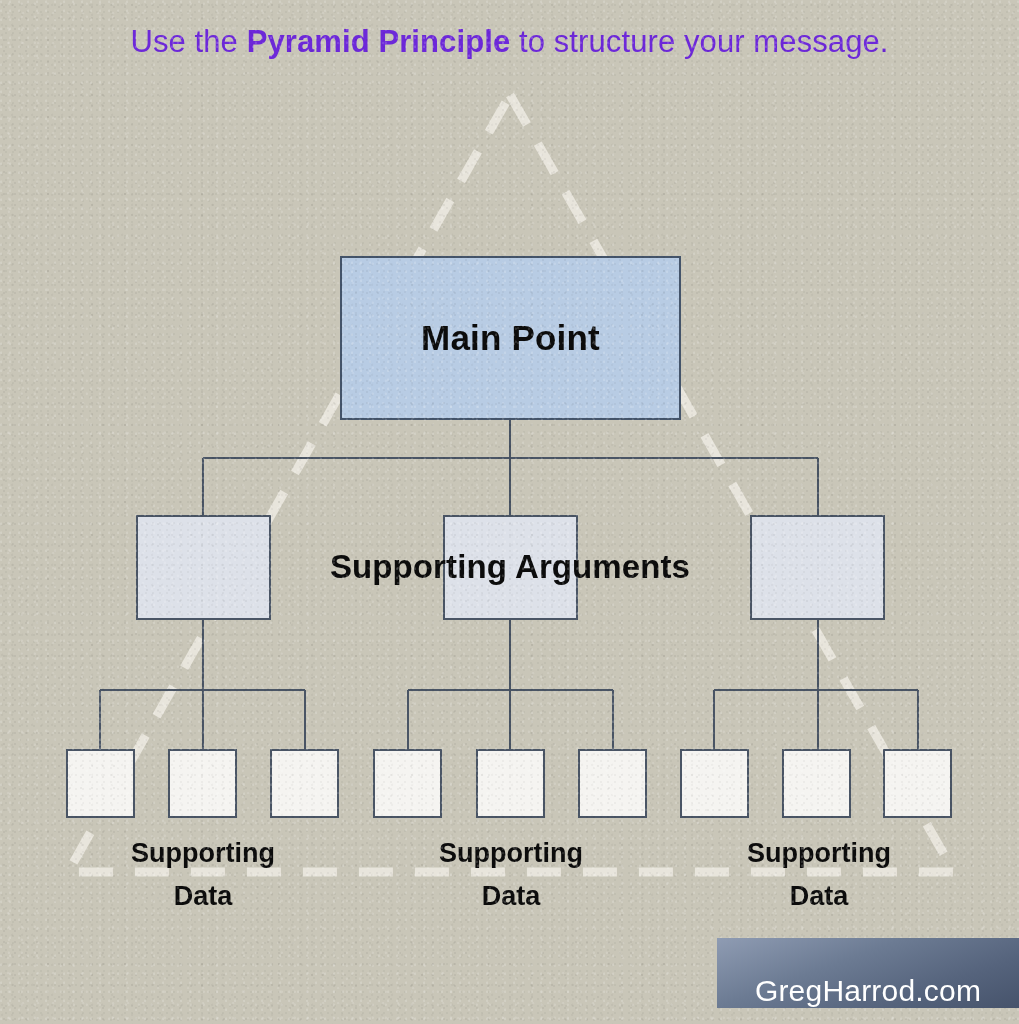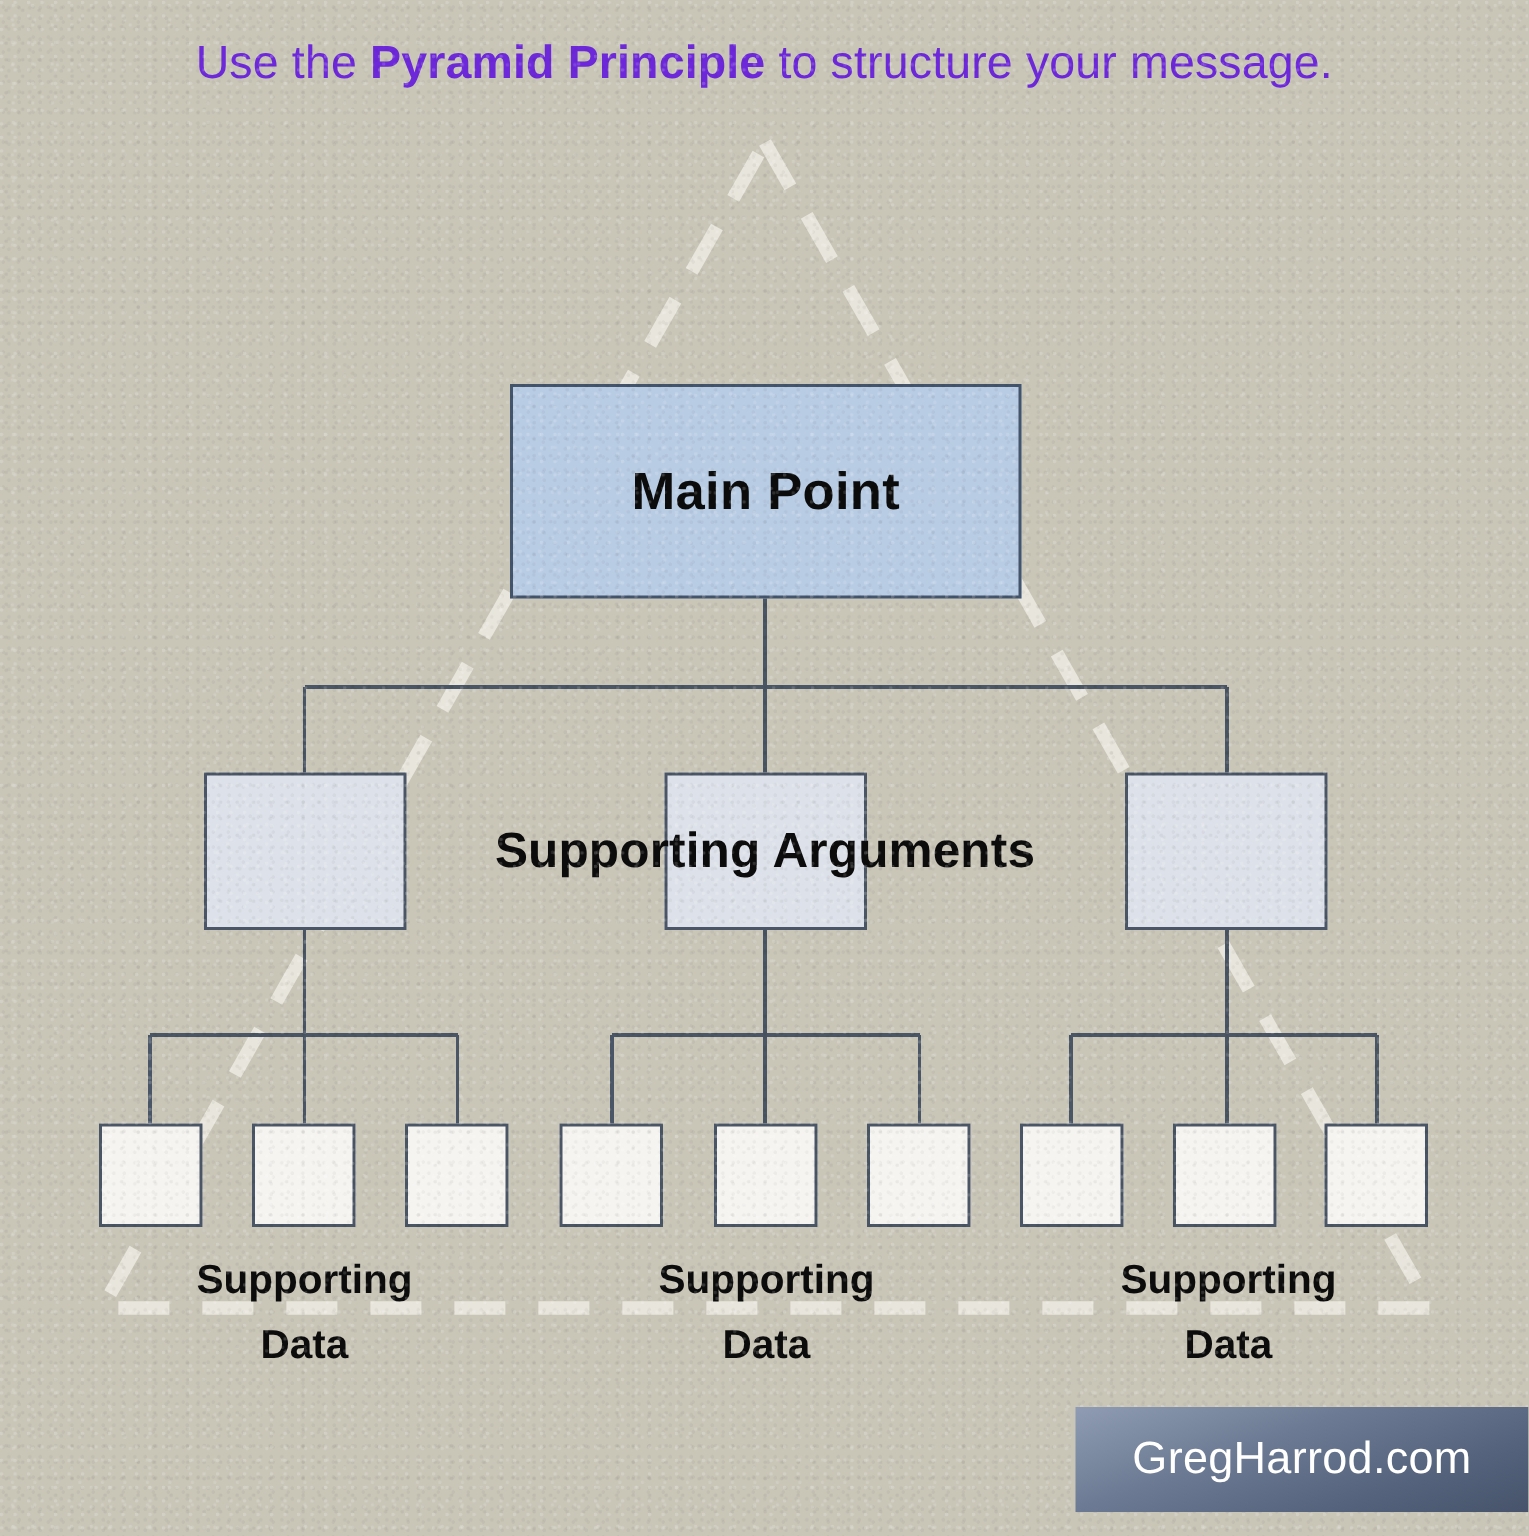--- a/index.html
+++ b/index.html
@@ -108,21 +108,21 @@
 
   
   #watermark {
     position: absolute;
     left: 717px;
     top: 938px;
     width: 302px;
     height: 70px;
     background: linear-gradient(160deg, #8f9cb3 0%, #6c7b93 38%, #55637c 72%, #46536b 100%);
     display: flex;
-    align-items: center;
+    align-items: flex-end;
     justify-content: center;
   }
   #watermark span {
     color: #ffffff;
     font-size: 30px;
     letter-spacing: .2px;
   }
 </style>
 </head>
 <body>
@@ -159,21 +159,21 @@
       <path d="M714,690 L714,749"></path>
       <path d="M818,690 L818,749"></path>
       <path d="M918,690 L918,749"></path>
     </g>
   </svg>
 
   <div id="title">
     <span>Use the </span><b>Pyramid Principle</b><span> to structure your message.</span>
   </div>
 
-  <div class="node main" style="left:340px; top:256px; width:341px; height:143px;">
+  <div class="node main" style="left:340px; top:256px; width:341px; height:164px;">
     <span class="main-label">Main Point</span>
   </div>
 
   <div class="node lvl2" style="left:136px; top:515px; width:135px; height:105px;"></div>
   <div class="node lvl2" style="left:443px; top:515px; width:135px; height:105px;"></div>
   <div class="node lvl2" style="left:750px; top:515px; width:135px; height:105px;"></div>
 
   <div class="caption args" style="left:260px; top:549px; width:500px;">Supporting Arguments</div>
 
   <div class="node lvl3" style="left:66px;  top:749px; width:69px; height:69px;"></div>

